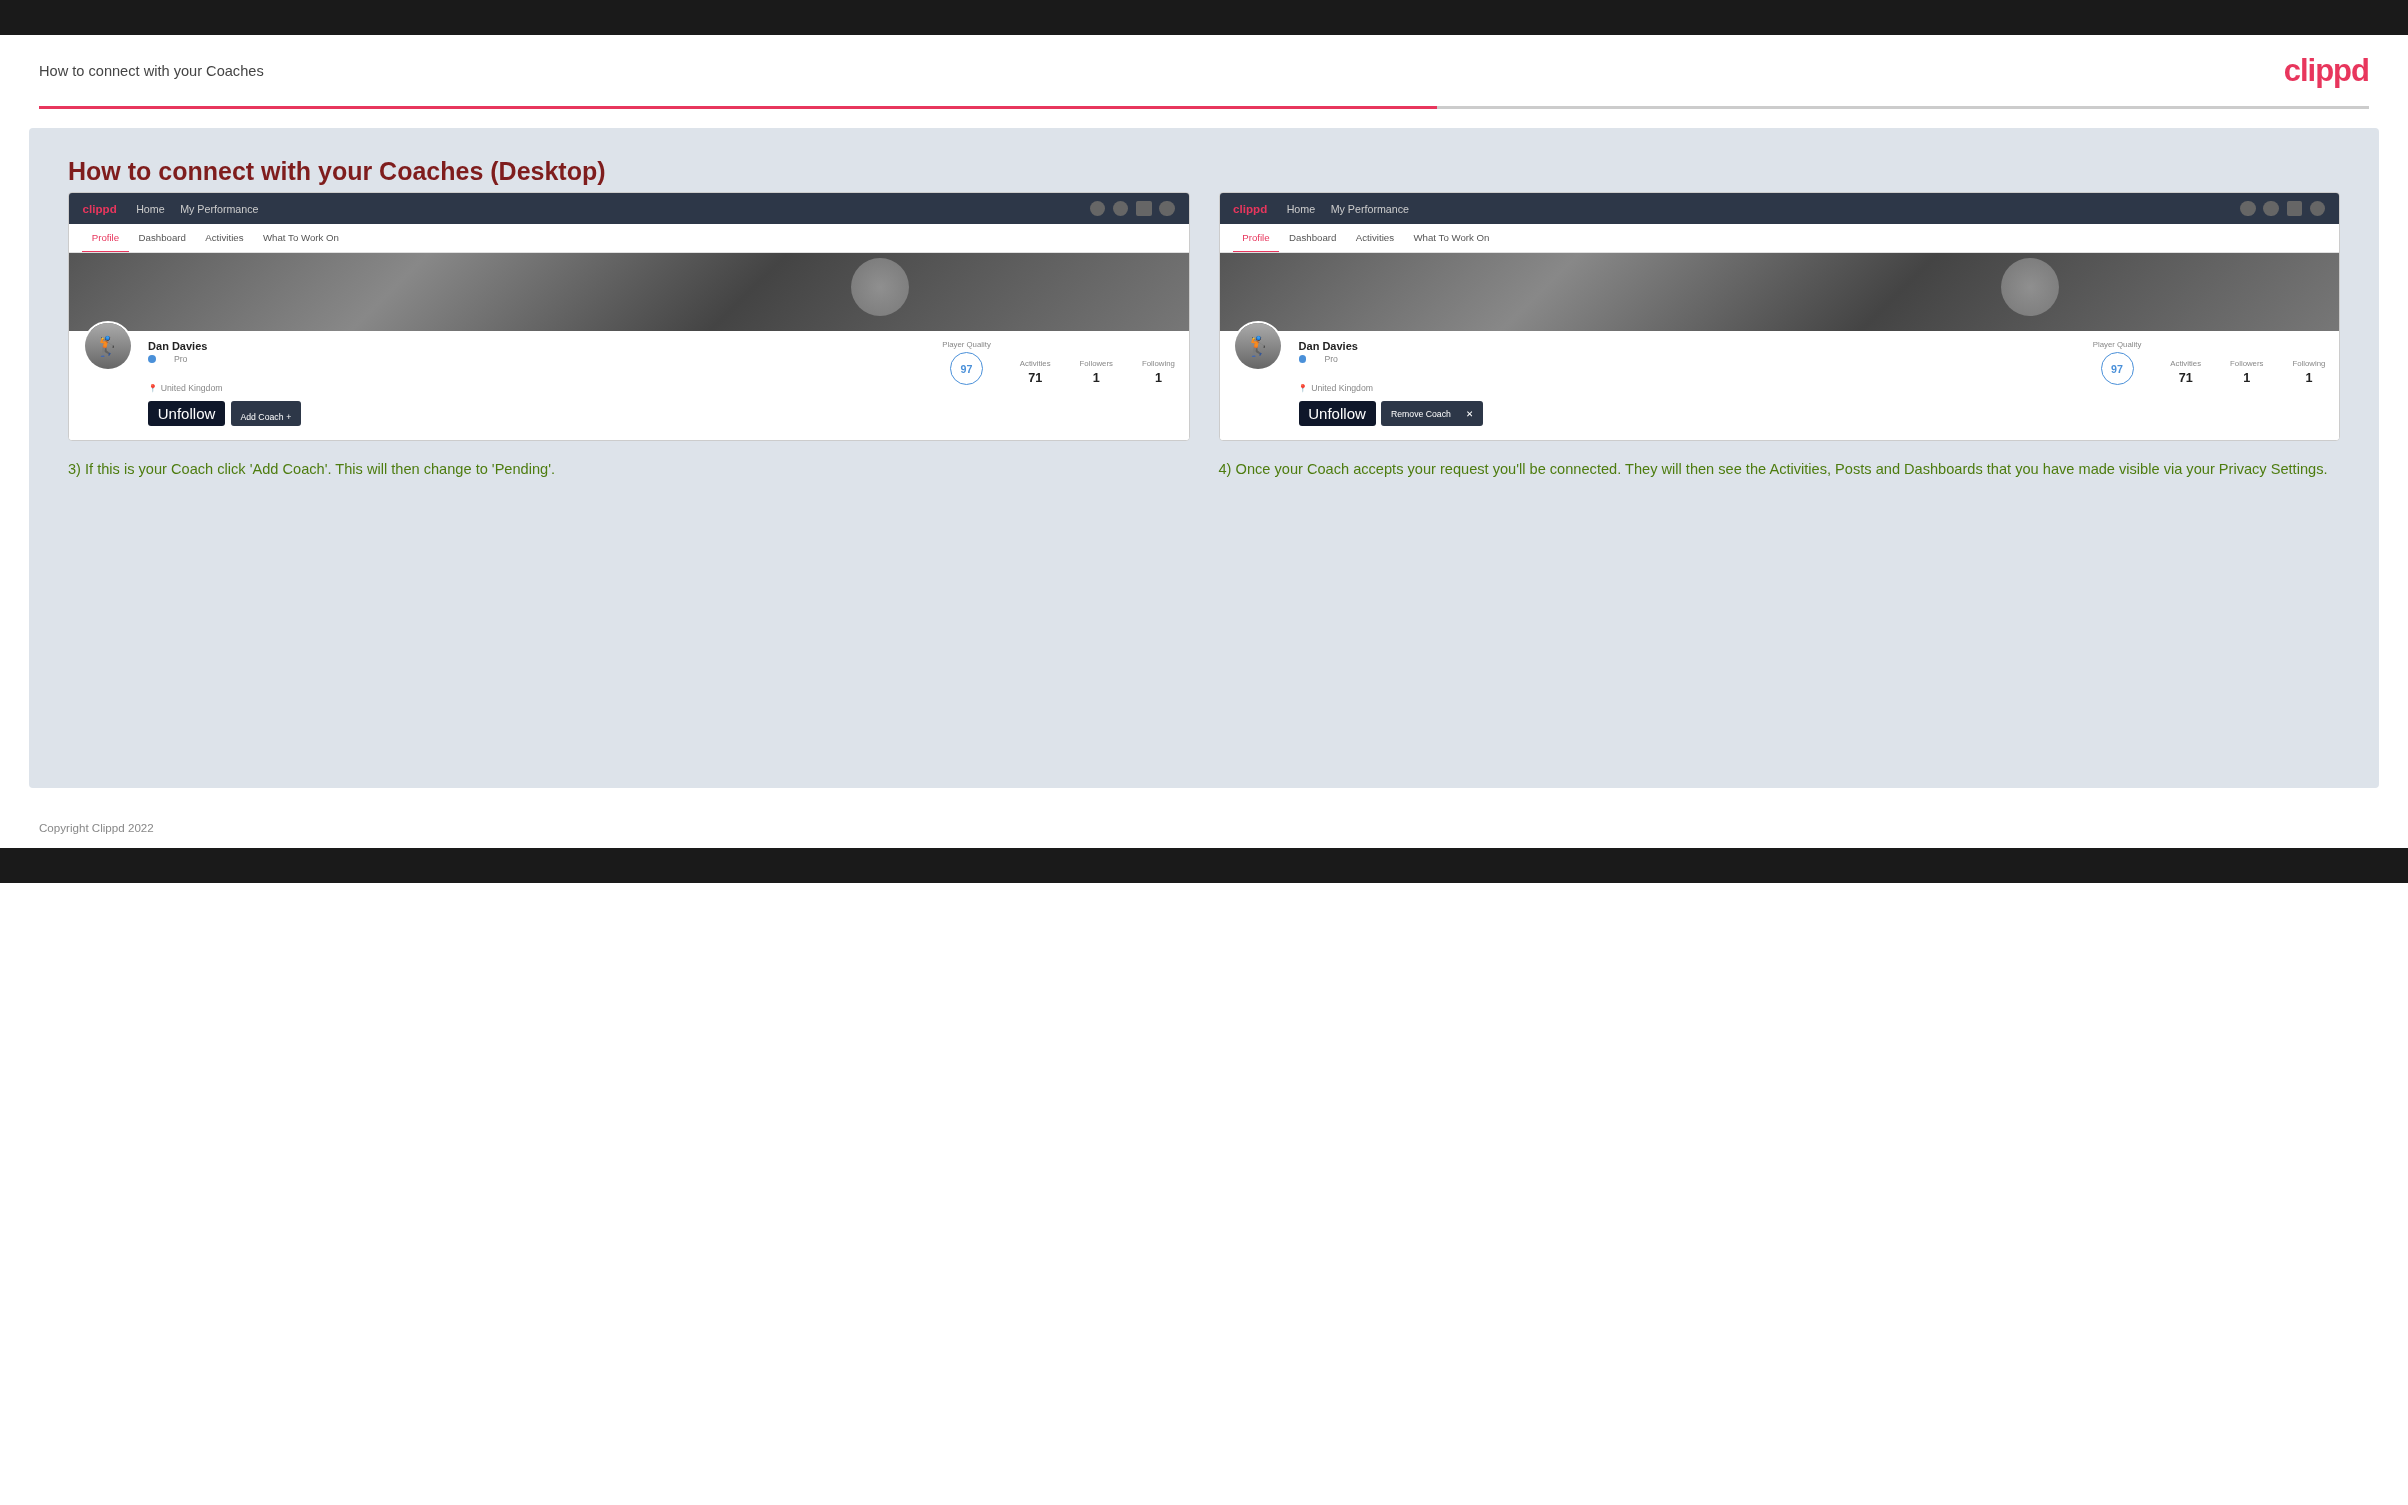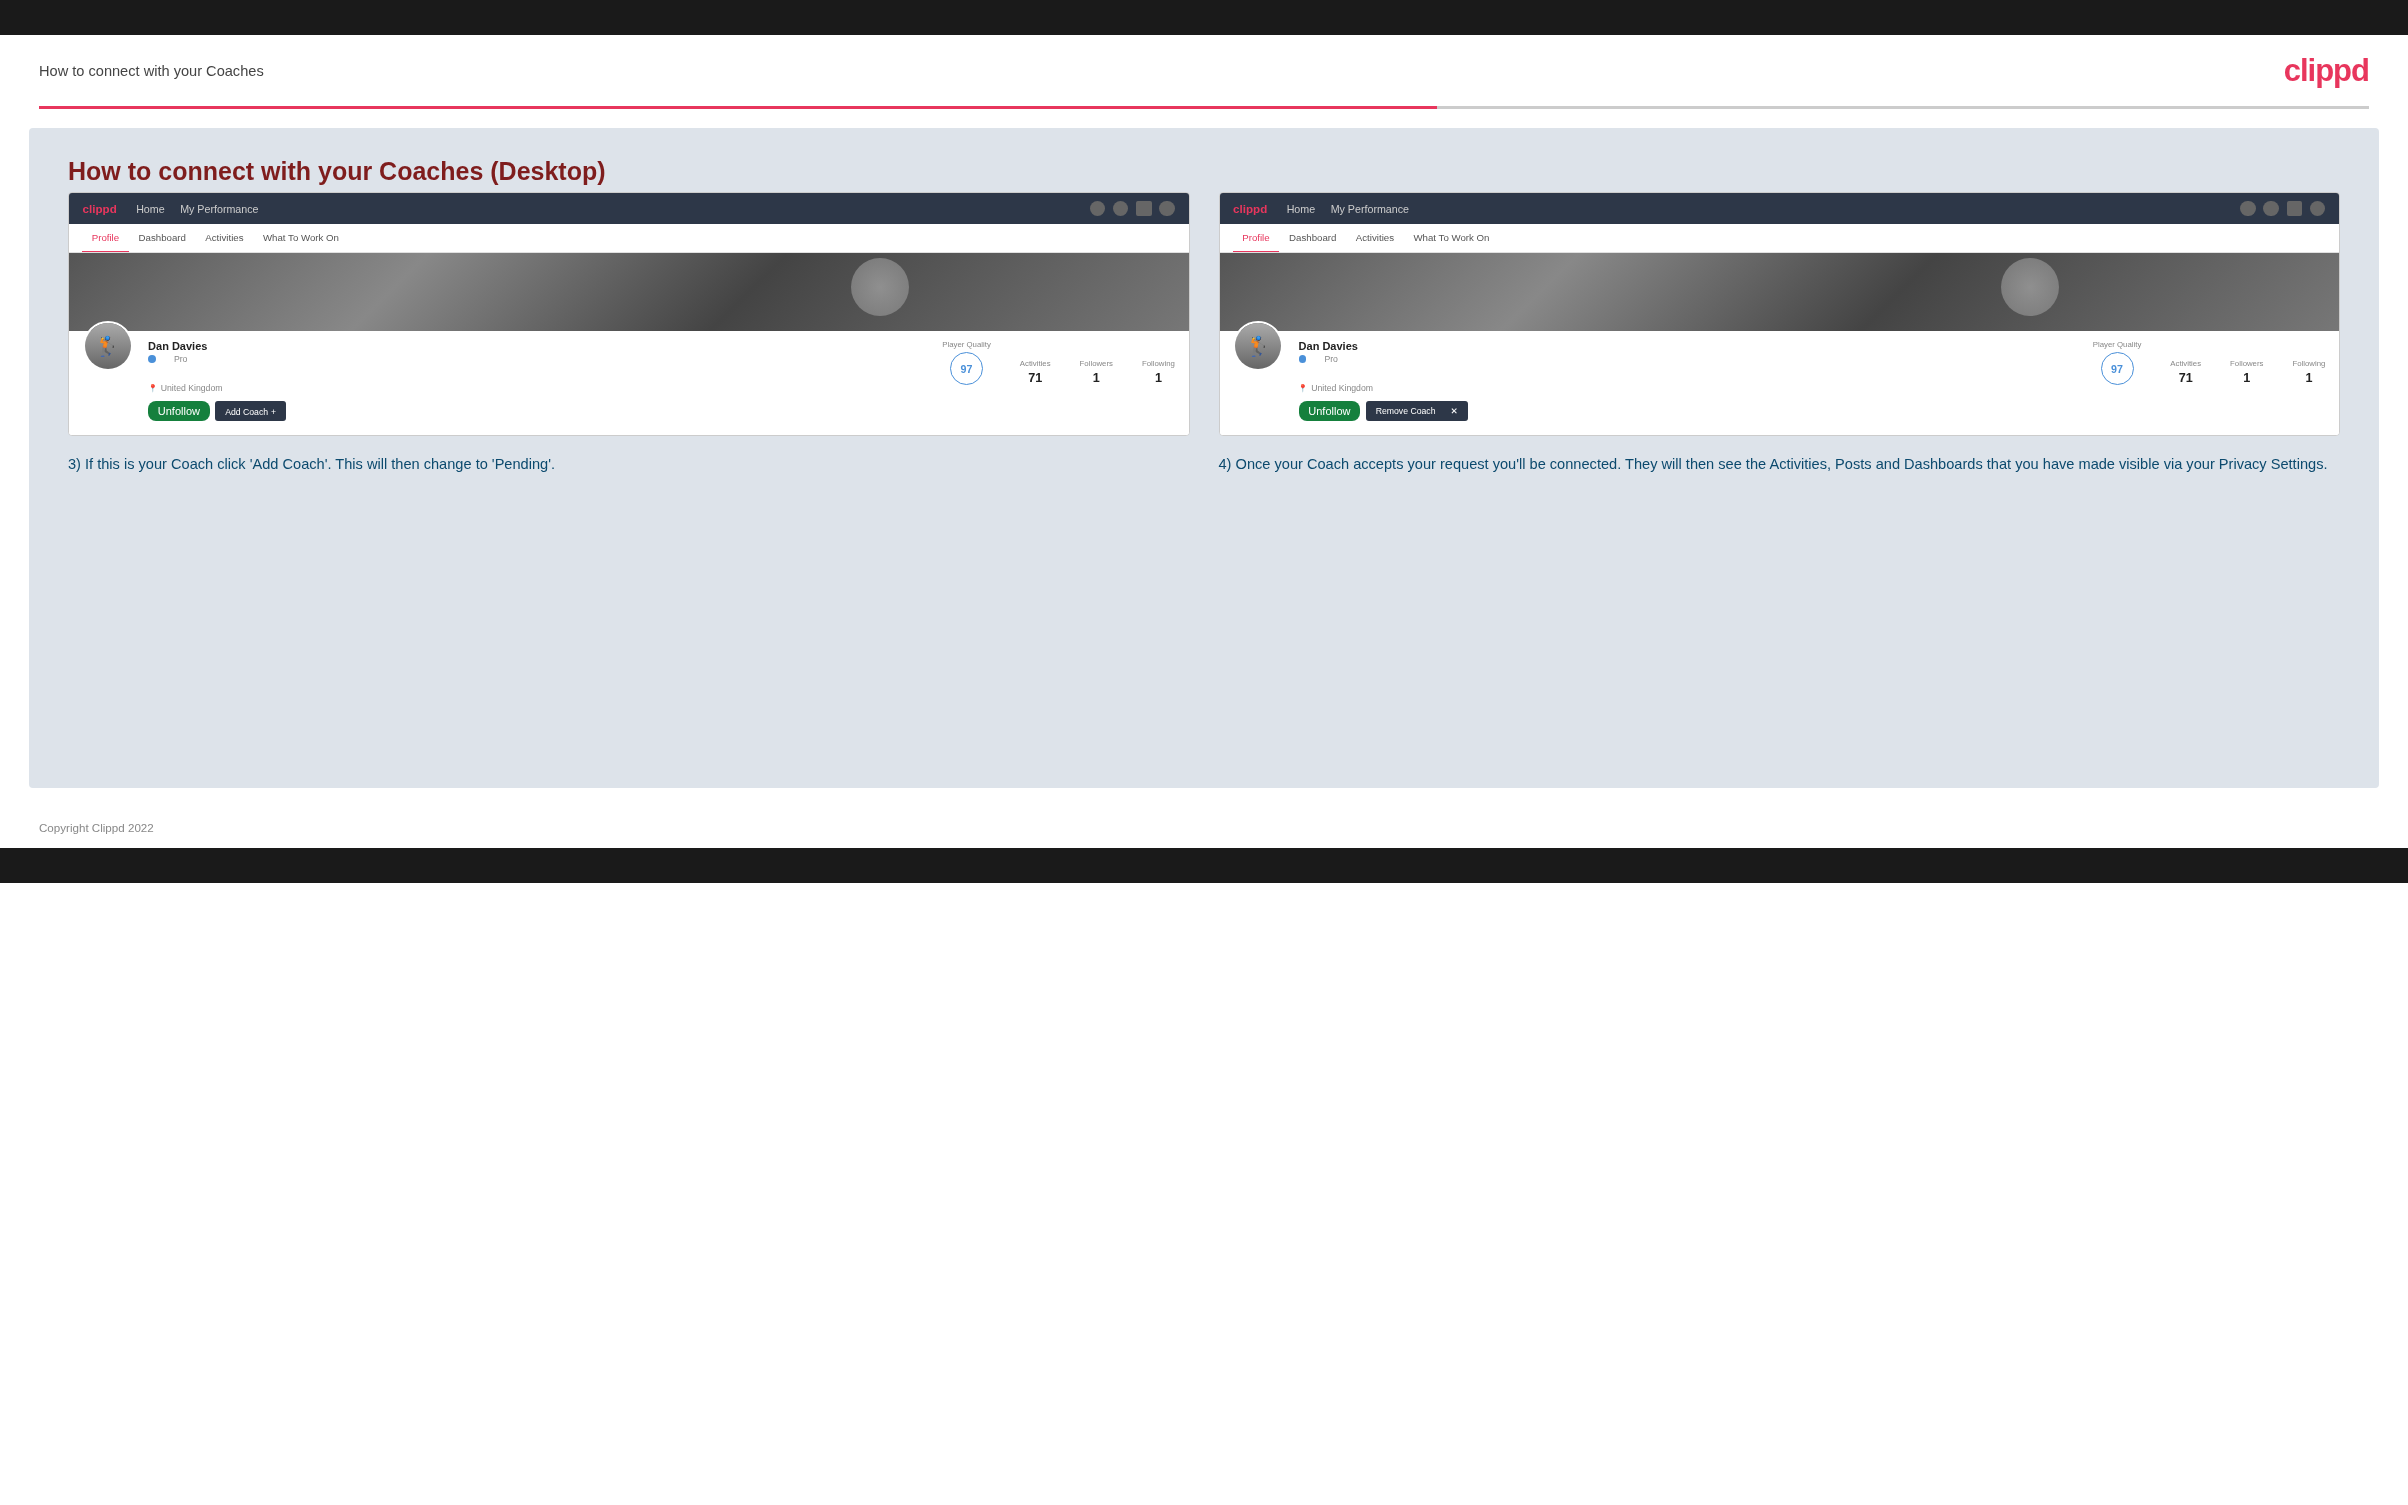--- a/index.html
+++ b/index.html
@@ -234,26 +234,26 @@
     .mock-profile-location-icon {
       font-size: 7.8px;
     }
 
     .mock-profile-buttons {
       display: flex;
       gap: 5.8px;
       margin-top: 7.8px;
     }
     .mock-btn-unfollow {
-      background: #15803d;
+      background: #0f172a;
       color: #fff;
       border: none;
       padding: 3.9px 9.7px;
-      font-size: 11px;
-      border-radius: 8px;
+      font-size: 15px;
+      border-radius: 3px;
       cursor: pointer;
     }
     .mock-btn-add-coach {
       background: #2d3748;
       color: #fff;
       border: none;
       padding: 3.9px 9.7px;
       font-size: 8.7px;
       border-radius: 2.9px;
       cursor: pointer;
@@ -304,21 +304,21 @@
       justify-content: center;
       font-size: 10.7px;
       font-weight: 600;
       color: #4a90d9;
       margin: 0 auto;
     }
 
     
     .caption-text {
       font-size: 14.6px;
-      color: #0c4a6e;
+      color: #4d7c0f;
       line-height: 1.6;
     }
 
     
     .footer {
       padding: 13.6px 39px;
       font-size: 11.6px;
       color: #888;
     }
 

